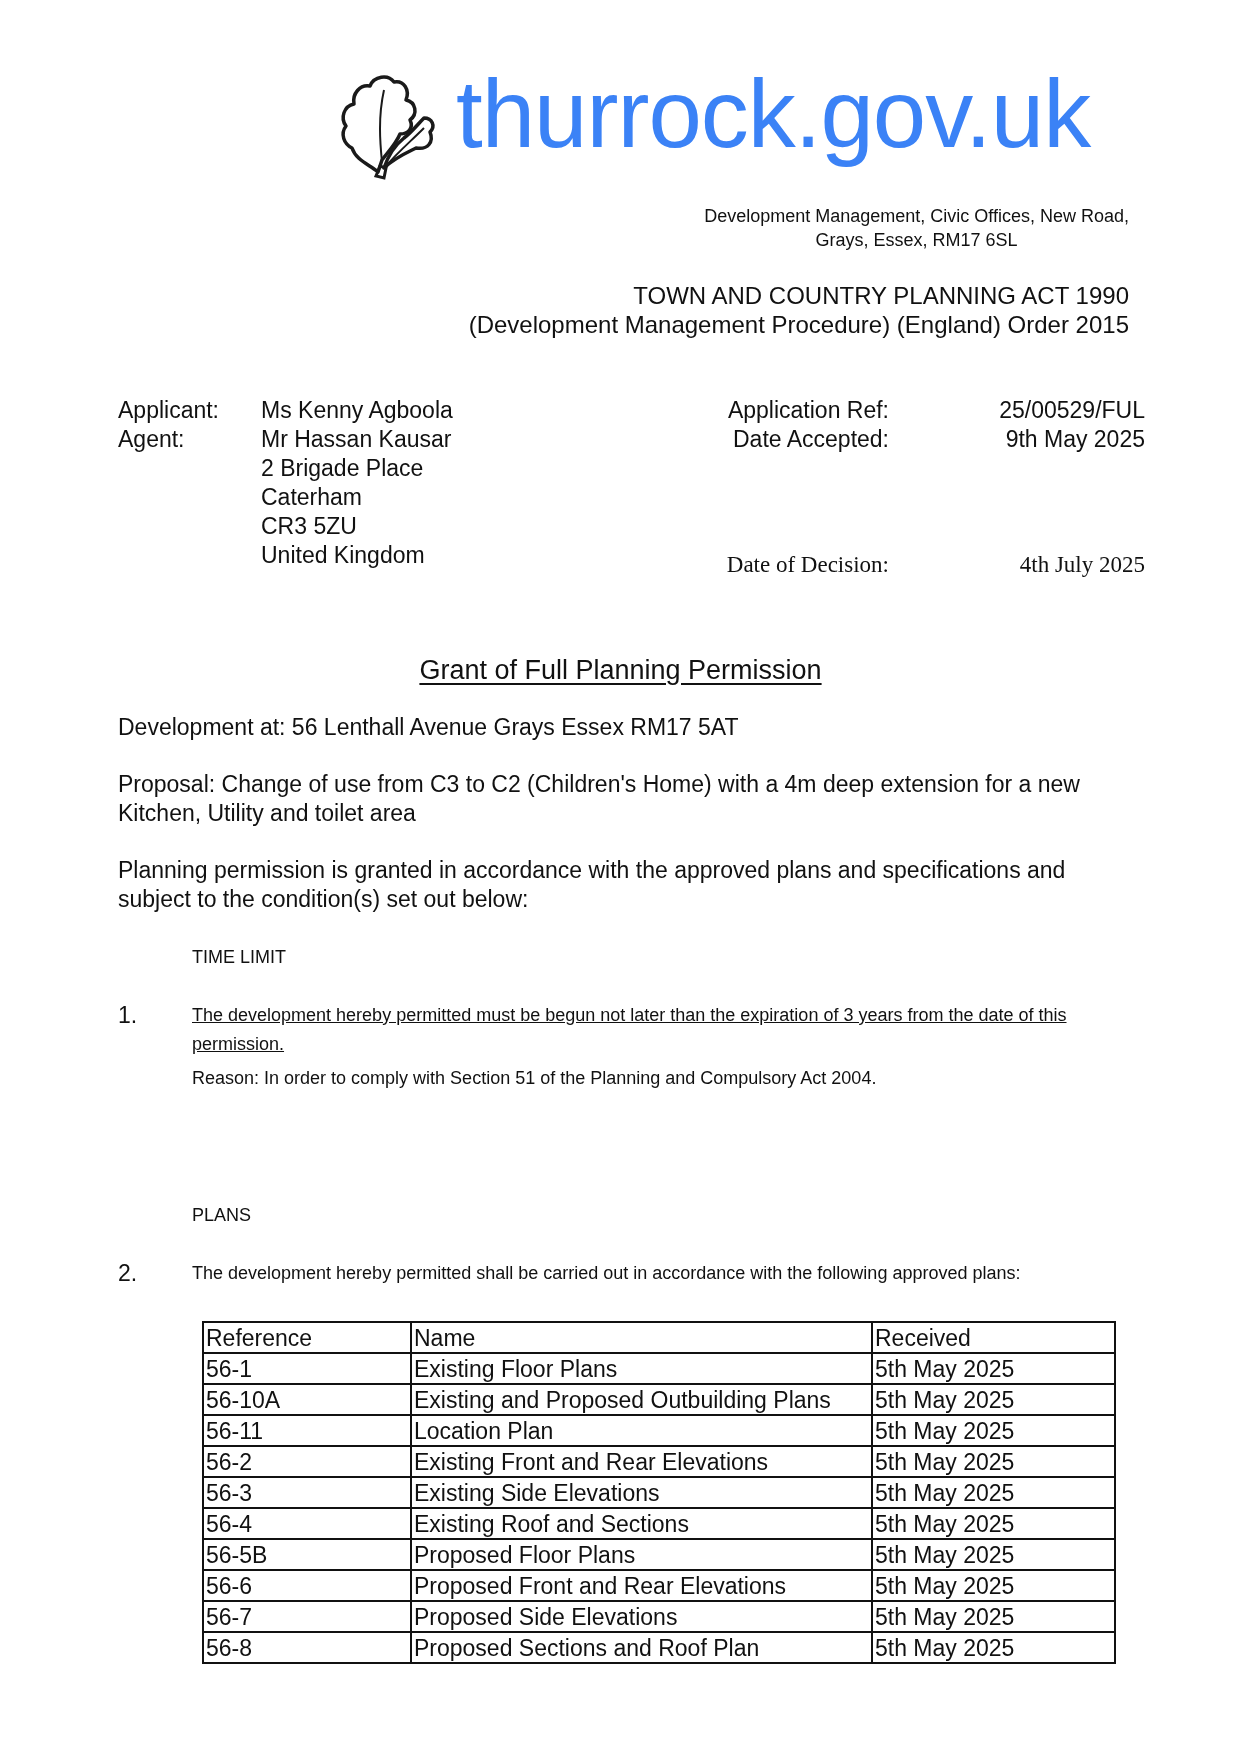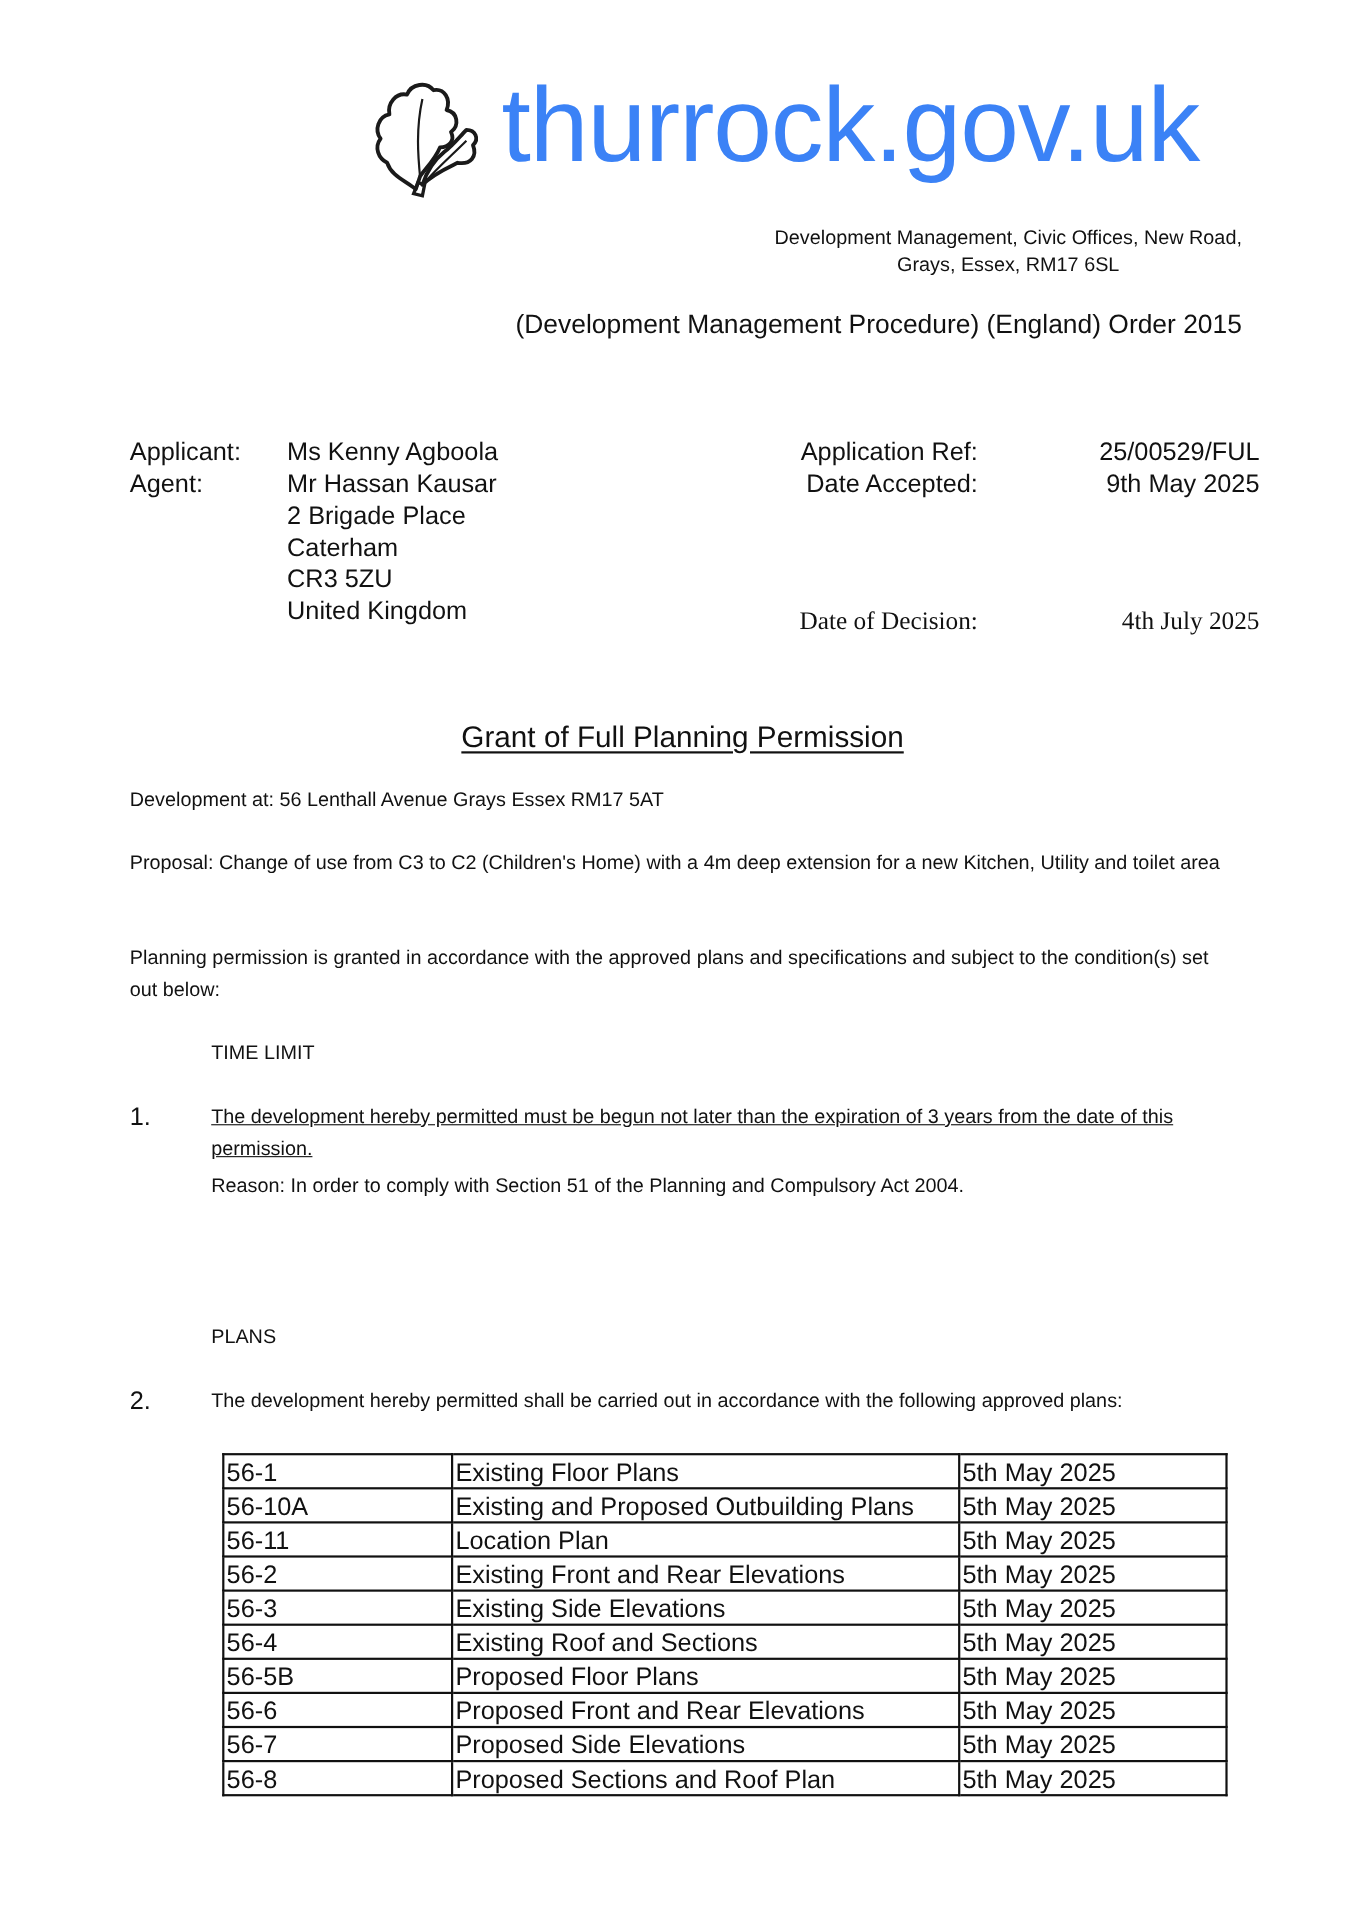--- a/index.html
+++ b/index.html
@@ -20,21 +20,21 @@
   .col-label-left { left: 118px; top: 396px; }
   .col-value-left { left: 261px; top: 396px; }
   .col-label-right { right: 352px; top: 396px; text-align: right; }
   .col-value-right { right: 96px; top: 396px; text-align: right; }
   .col-label-right .dec, .col-value-right .dec { margin-top: 96px; font-family: Liberation Serif, serif; }
   .title {
     left: 0; width: 1241px; top: 655px; text-align: center;
     font-size: 27px;
   }
   .title span { text-decoration: underline; text-underline-offset: 4px; }
-  .para { left: 118px; width: 1010px; font-size: 18px; line-height: 29px; }
+  .para { left: 118px; width: 1010px; font-size: 23px; line-height: 29px; }
   .indent { left: 192px; width: 936px; font-size: 18px; line-height: 29px; }
   .justify { text-align: justify; }
   .num { left: 118px; font-size: 23px; line-height: 29px; }
   table.plans {
     position: absolute; left: 202px; top: 1321px; width: 914px;
     border-collapse: collapse; font-size: 23px; line-height: 28px;
   }
   table.plans td {
     border: 2px solid #111; padding: 0 2px; height: 29px; vertical-align: middle;
     white-space: nowrap;
@@ -55,20 +55,21 @@
   </svg>
   <div class="wordmark">thurrock.gov.uk</div>
 </div>
 
 <div class="abs addr">
   <div>Development Management, Civic Offices, New Road,</div>
   <div>Grays, Essex, RM17 6SL</div>
 </div>
 
 <div class="abs act">
+  <div>TOWN AND COUNTRY PLANNING ACT 1990</div>
   <div>(Development Management Procedure) (England) Order 2015</div>
 </div>
 
 <div class="abs meta-label col-label-left">
   <div>Applicant:</div>
   <div>Agent:</div>
 </div>
 <div class="abs meta-label col-value-left">
   <div>Ms Kenny Agboola</div>
   <div>Mr Hassan Kausar</div>
@@ -100,20 +101,25 @@
 <div class="abs num" style="top:1001px;">1.</div>
 <div class="abs indent" style="top:1001px;text-decoration:underline;">The development hereby permitted must be begun not later than the expiration of 3 years from the date of this permission.</div>
 <div class="abs indent justify" style="top:1064px;">Reason: In order to comply with Section 51 of the Planning and Compulsory Act 2004.</div>
 
 <div class="abs indent" style="top:1201px;">PLANS</div>
 <div class="abs num" style="top:1259px;">2.</div>
 <div class="abs indent justify" style="top:1259px; text-align-last:left;">The development hereby permitted shall be carried out in accordance with the following approved plans:</div>
 
 <table class="plans">
   <tbody id="plans-body">
+    <tr>
+      <td class="c1">Reference</td>
+      <td class="c2">Name</td>
+      <td class="c3">Received</td>
+    </tr>
   <tr>
         <td class="c1">56-1</td>
         <td class="c2">Existing Floor Plans</td>
         <td class="c3">5th May 2025</td>
       </tr>
       <tr>
         <td class="c1">56-10A</td>
         <td class="c2">Existing and Proposed Outbuilding Plans</td>
         <td class="c3">5th May 2025</td>
       </tr>

